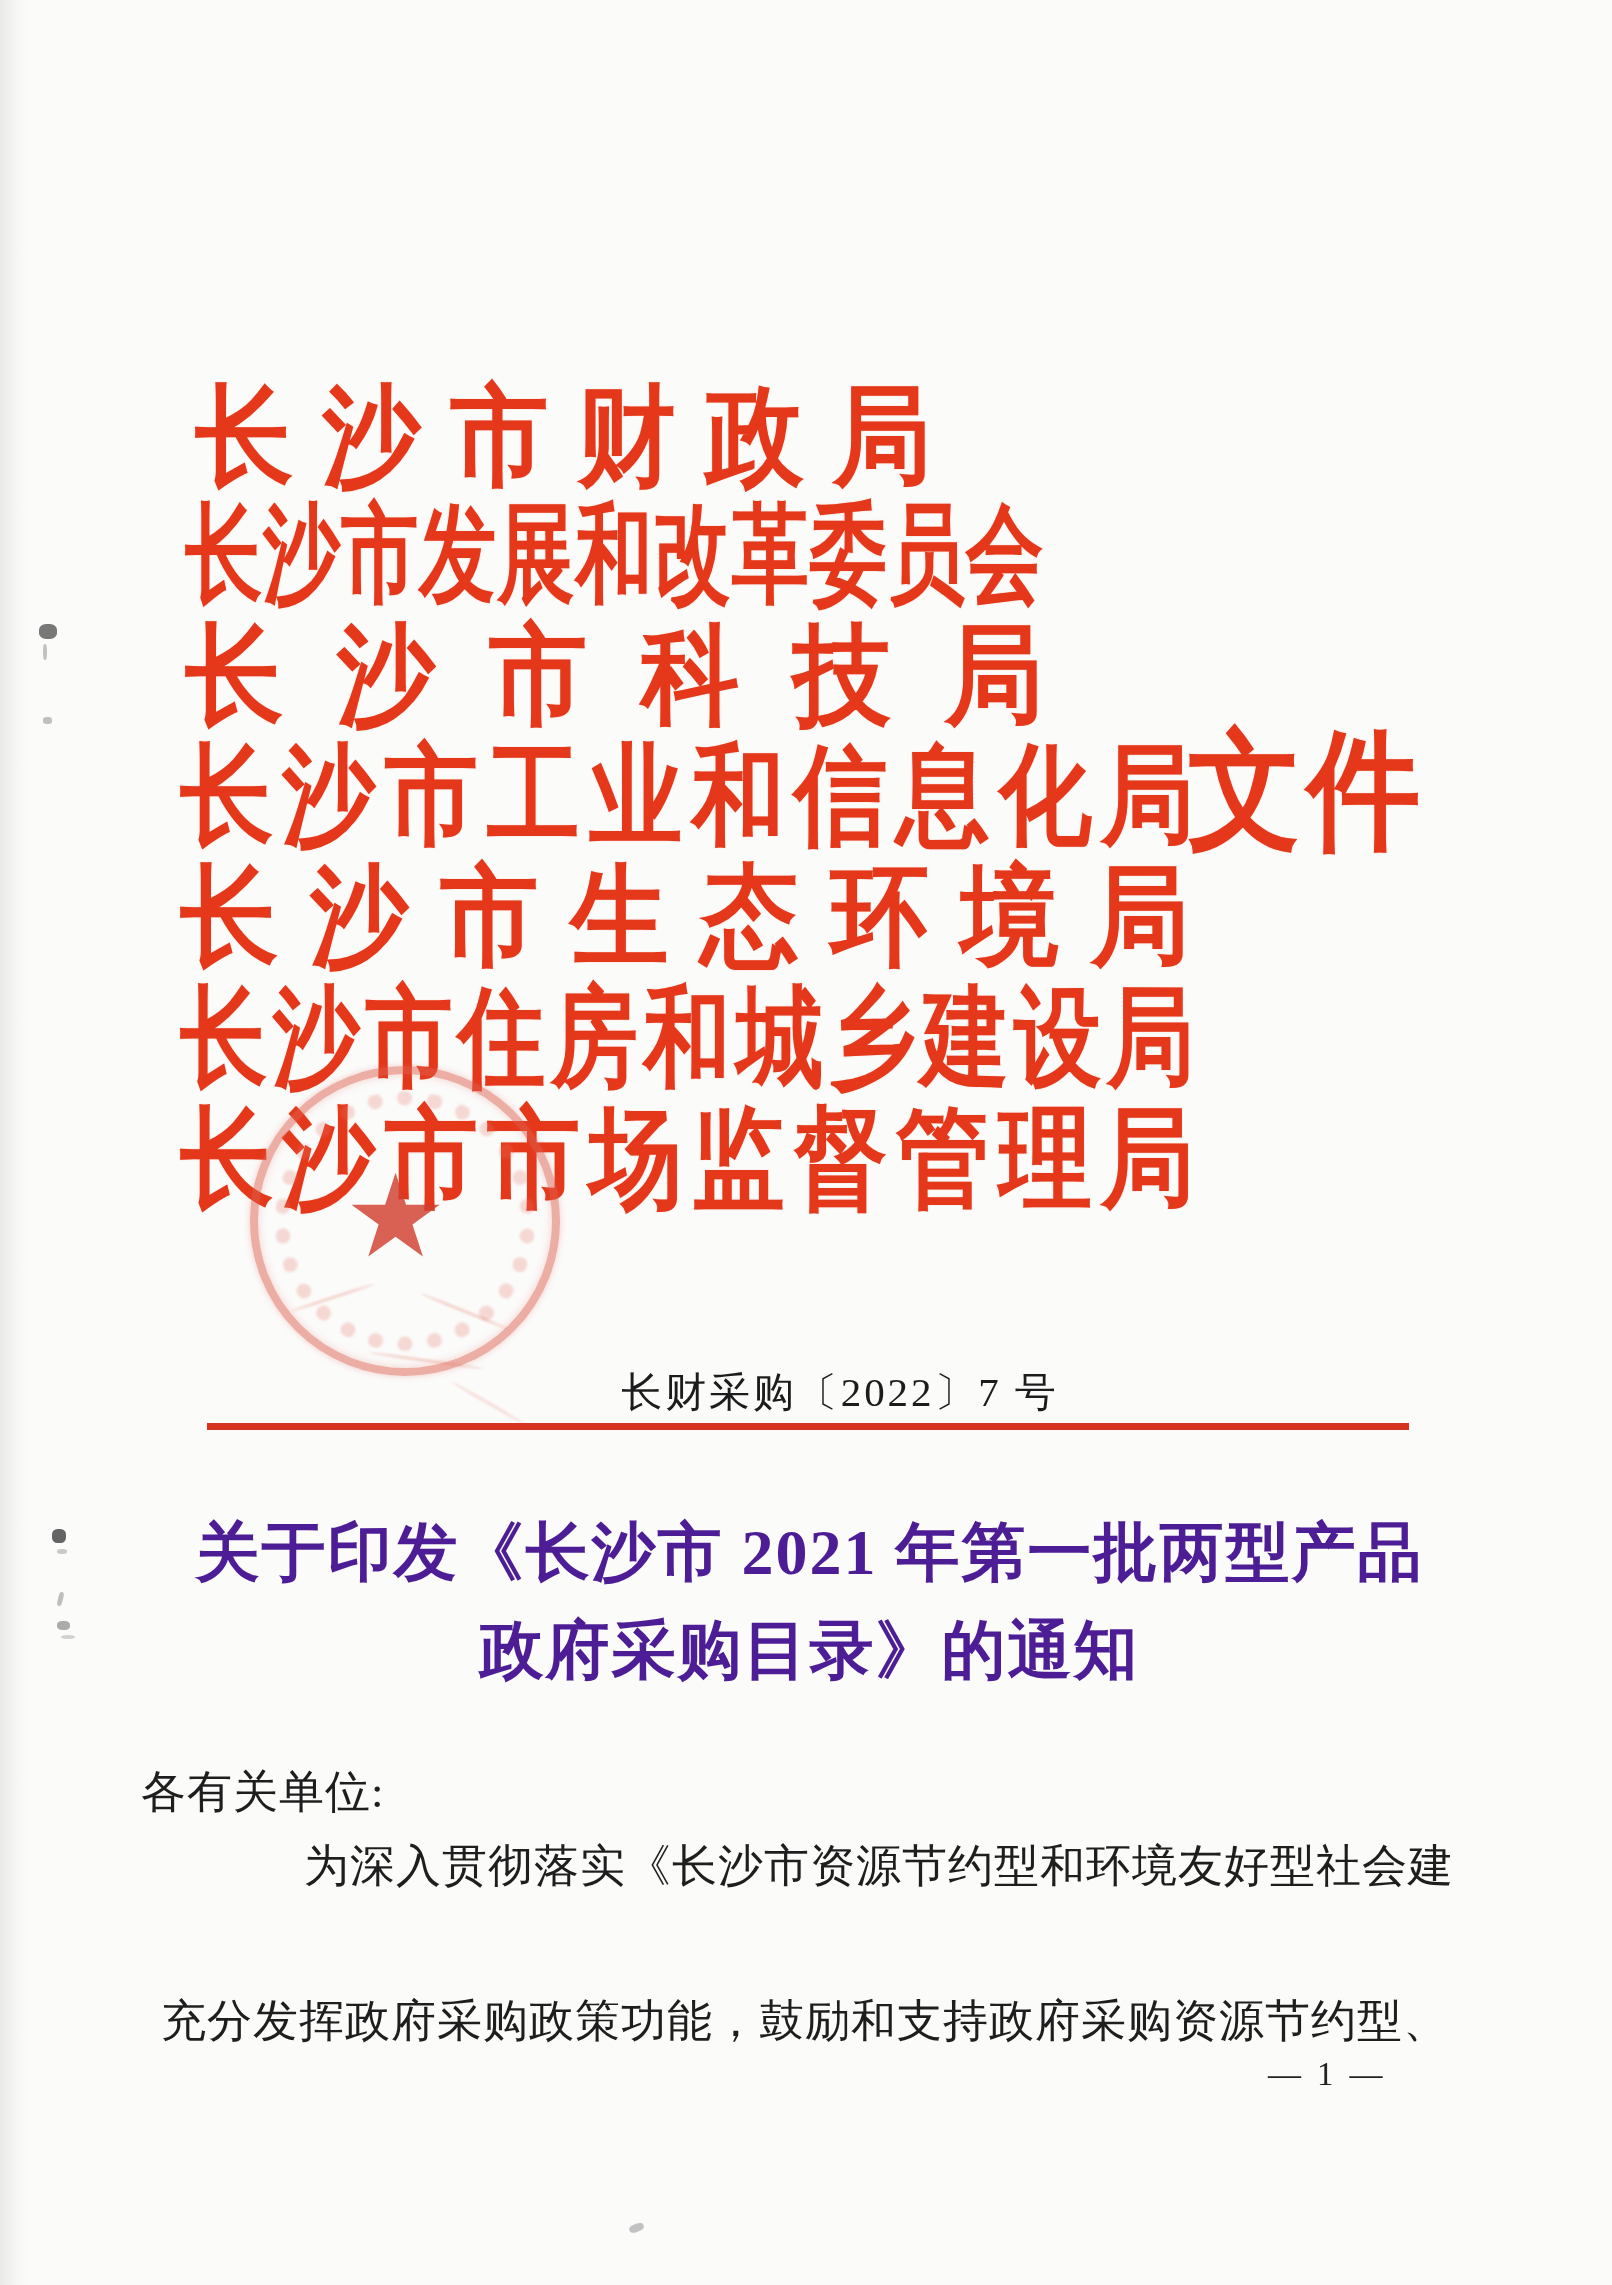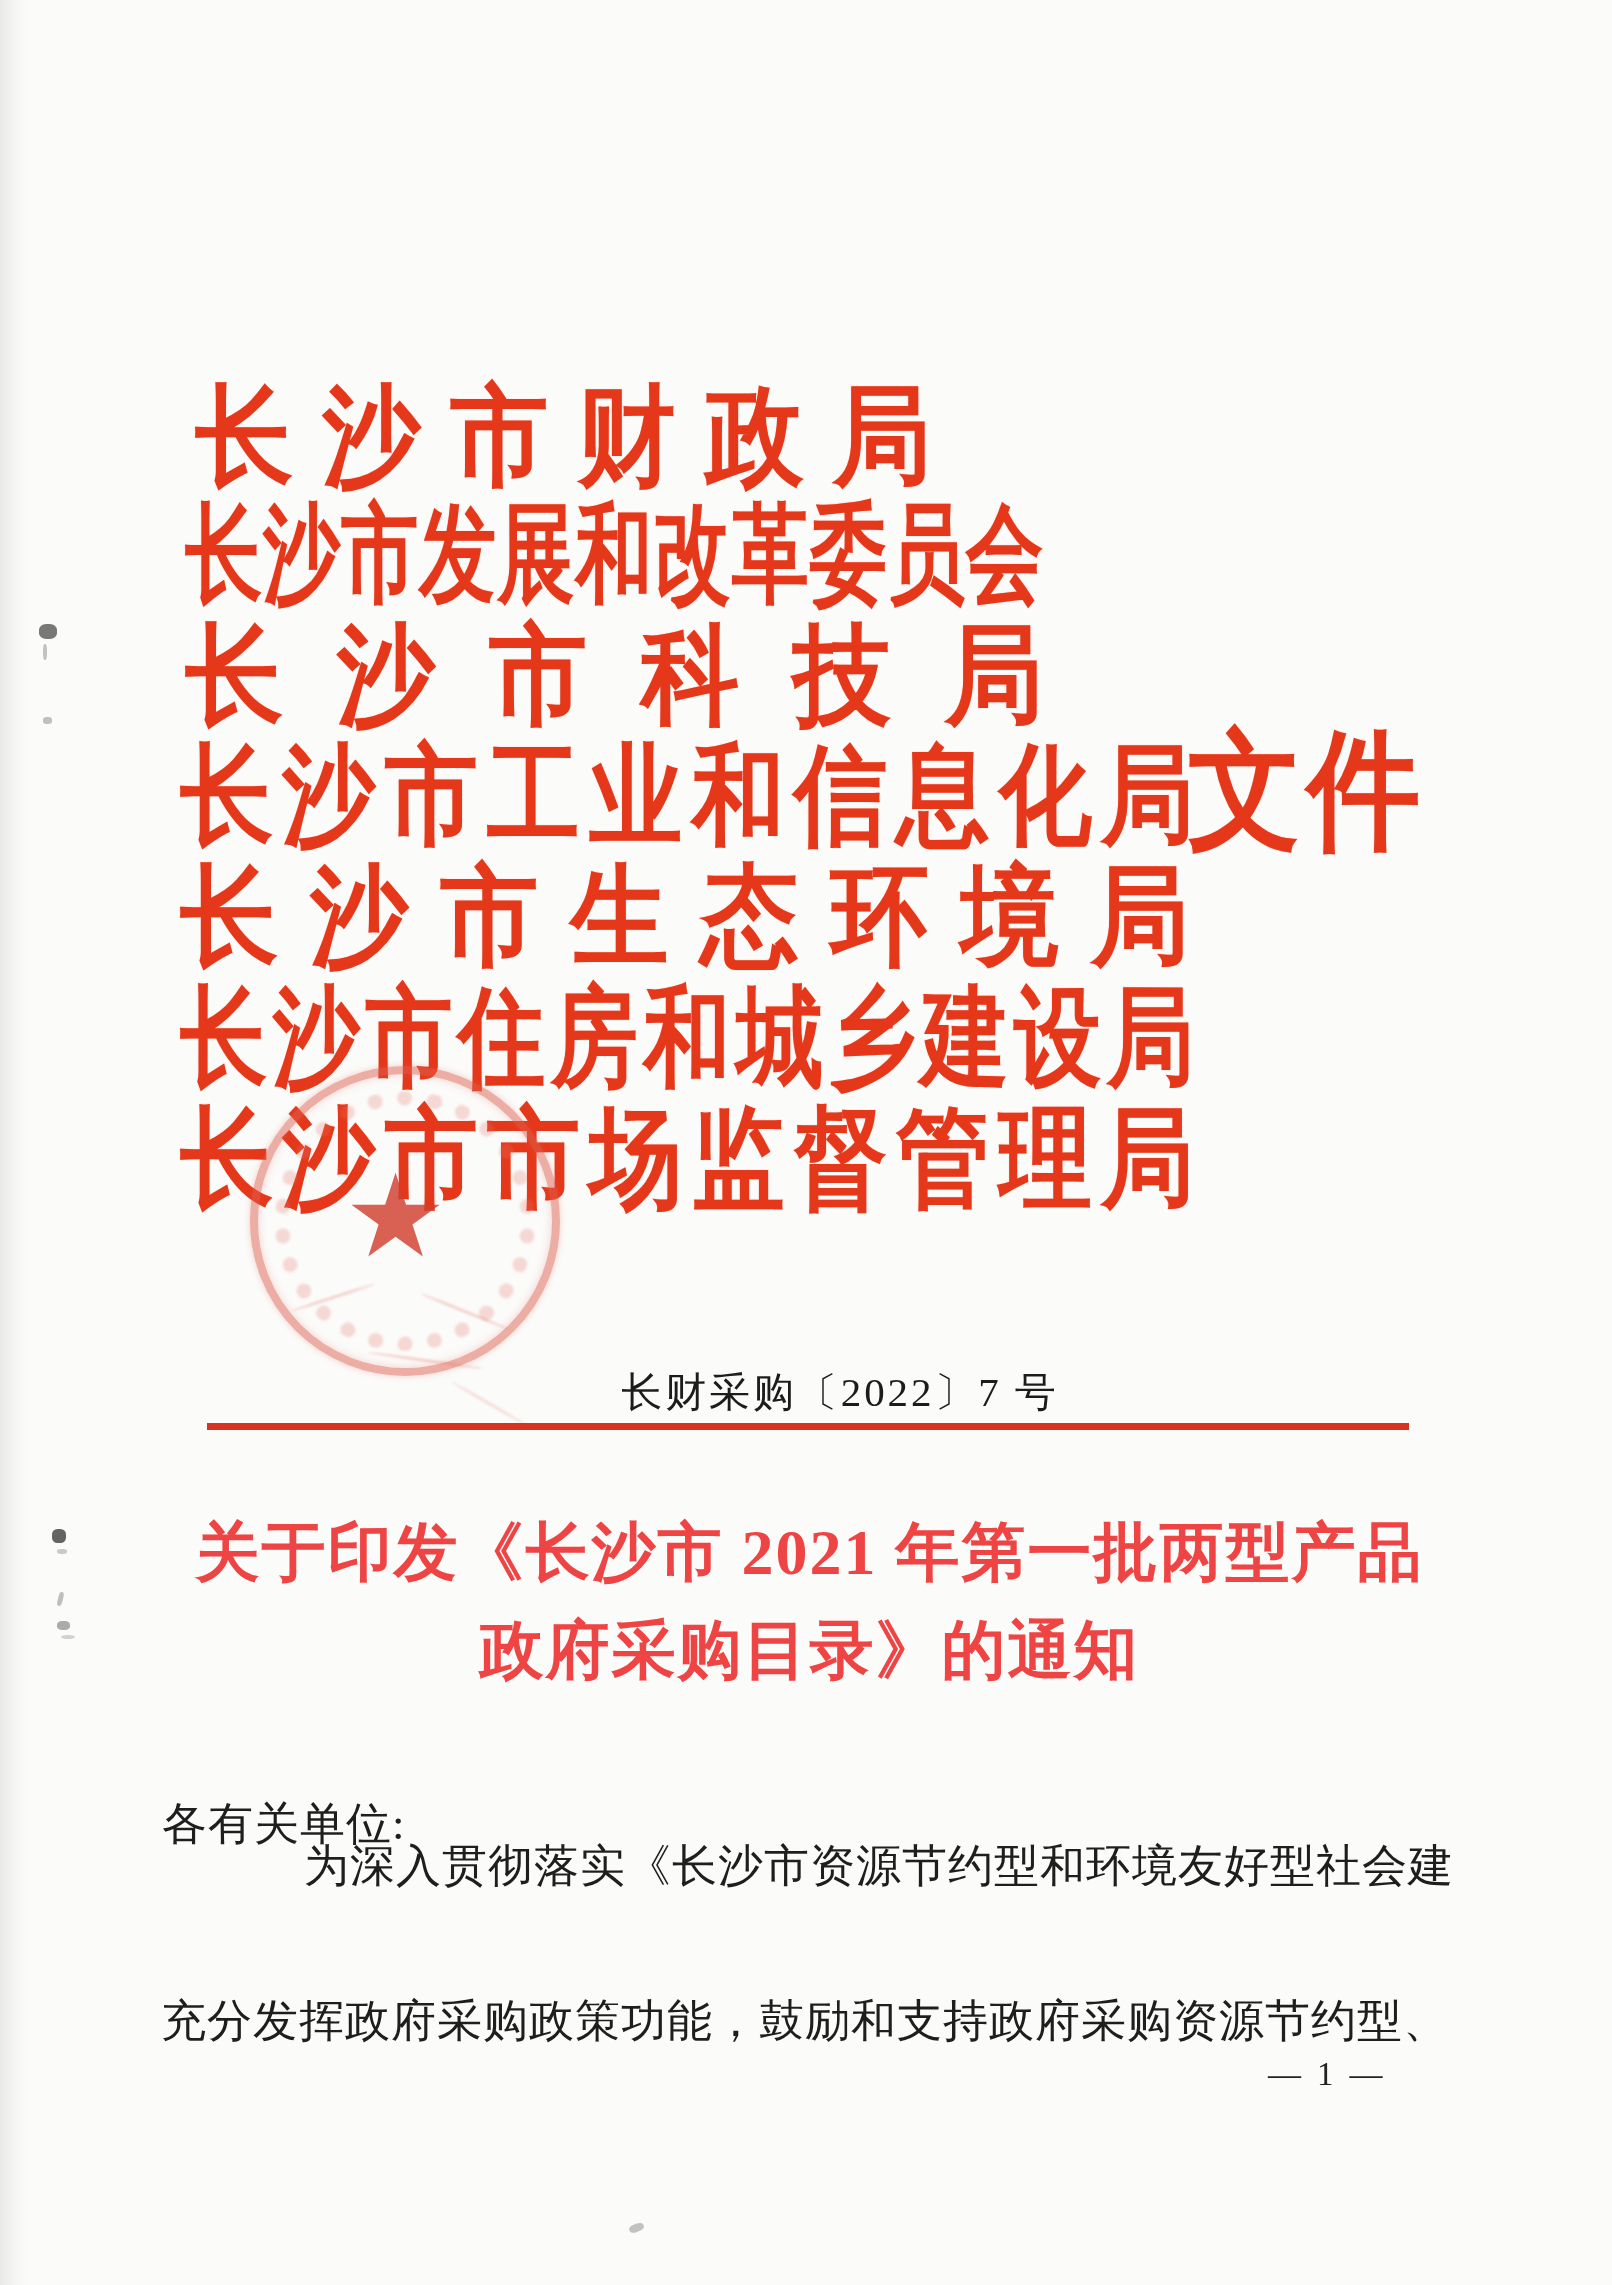--- a/index.html
+++ b/index.html
@@ -72,26 +72,26 @@
     position:absolute;left:0;top:1365px;width:1612px;text-align:center;
     font-size:41px;color:#1c1c1c;letter-spacing:2.9px;z-index:2;margin-left:34px;
   }
   .red-rule{
     position:absolute;left:207px;top:1423px;width:1202px;height:6.8px;
     background:var(--rule-red);z-index:2;
   }
   
   .title-block{
     position:absolute;left:156px;top:1504px;width:1307px;text-align:center;
-    color:#ef4444;font-weight:bold;font-size:64px;line-height:98px;
+    color:#4c1d95;font-weight:bold;font-size:64px;line-height:98px;
     letter-spacing:2px;
   }
   
   .body-text{position:absolute;color:var(--ink);font-size:45px;letter-spacing:1px;white-space:nowrap;line-height:1.2;}
-  .salutation{left:162px;top:1765px;margin-top:32px;}
+  .salutation{left:141px;top:1765px;}
   .bl1{left:304px;top:1839px;}
   .bl2{left:161px;top:1913px;}
   .bl3{left:161px;top:1988px;margin-top:6px;}
   .page-num{
     position:absolute;left:1268px;top:2056px;width:146px;
     font-size:33px;color:#222;letter-spacing:3.9px;white-space:nowrap;
   }
   
   .artifact{position:absolute;border-radius:40%;}
   .a1{left:39px;top:624px;width:17.6px;height:14.6px;background:#4c4c4c;opacity:.75;}

